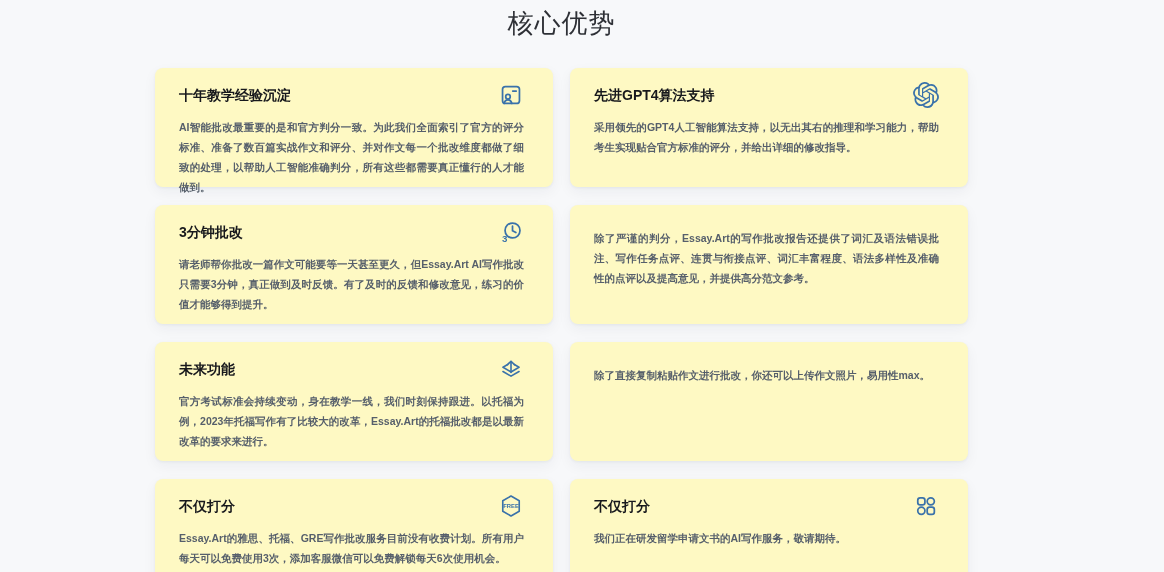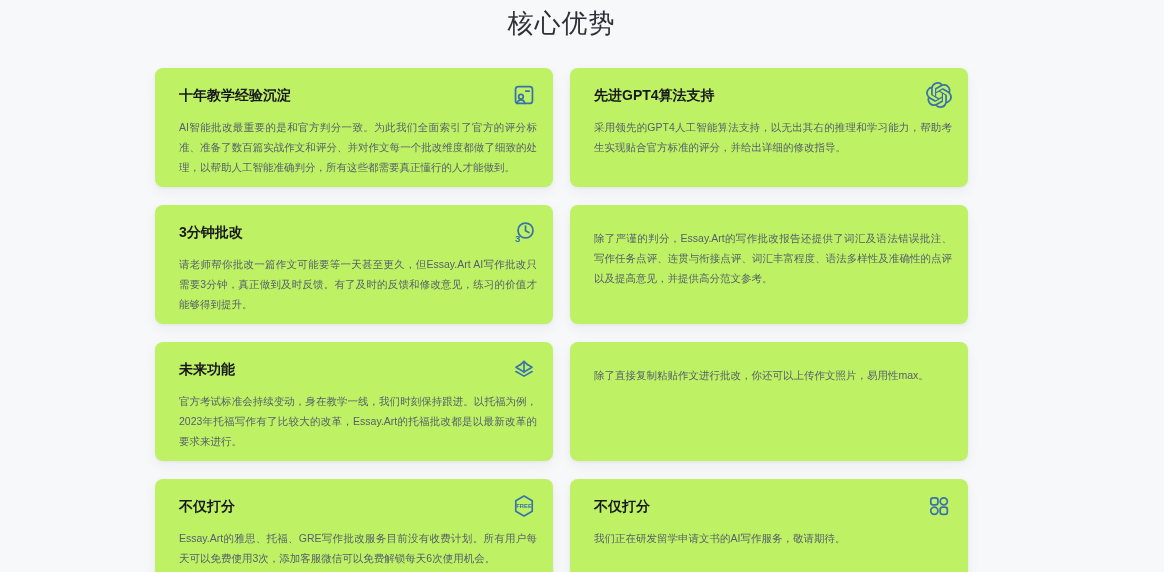--- a/index.html
+++ b/index.html
@@ -29,23 +29,23 @@
   .cards {
     margin-top: 26px;
     display: grid;
     grid-template-columns: 398px 398px;
     column-gap: 17px;
     row-gap: 18px;
     grid-auto-rows: 119px;
   }
   .card {
     box-sizing: border-box;
-    background: #bef264;
+    background: #fef9c3;
     border-radius: 8px;
-    padding: 14px 16px 0 24px;
+    padding: 14px 29px 0 24px;
     box-shadow: 0 1px 3px rgba(20, 30, 50, 0.05), 0 5px 14px rgba(20, 30, 50, 0.05);
   }
   .card-header {
     display: flex;
     justify-content: space-between;
     align-items: flex-start;
   }
   .card-title {
     font-size: 14px;
     font-weight: 700;
@@ -63,20 +63,21 @@
     width: 100%;
     height: 100%;
     display: block;
   }
   .card-body {
     margin-top: 9px;
     font-size: 10.5px;
     line-height: 20px;
     color: #565f6b;
     text-align: justify;
+    font-weight: bold;
   }
 </style>
 </head>
 <body style="background: rgb(247, 248, 250);">
 
 <div class="content">
 
   <h2 class="page-title">核心优势</h2>
 
   <div class="cards">

